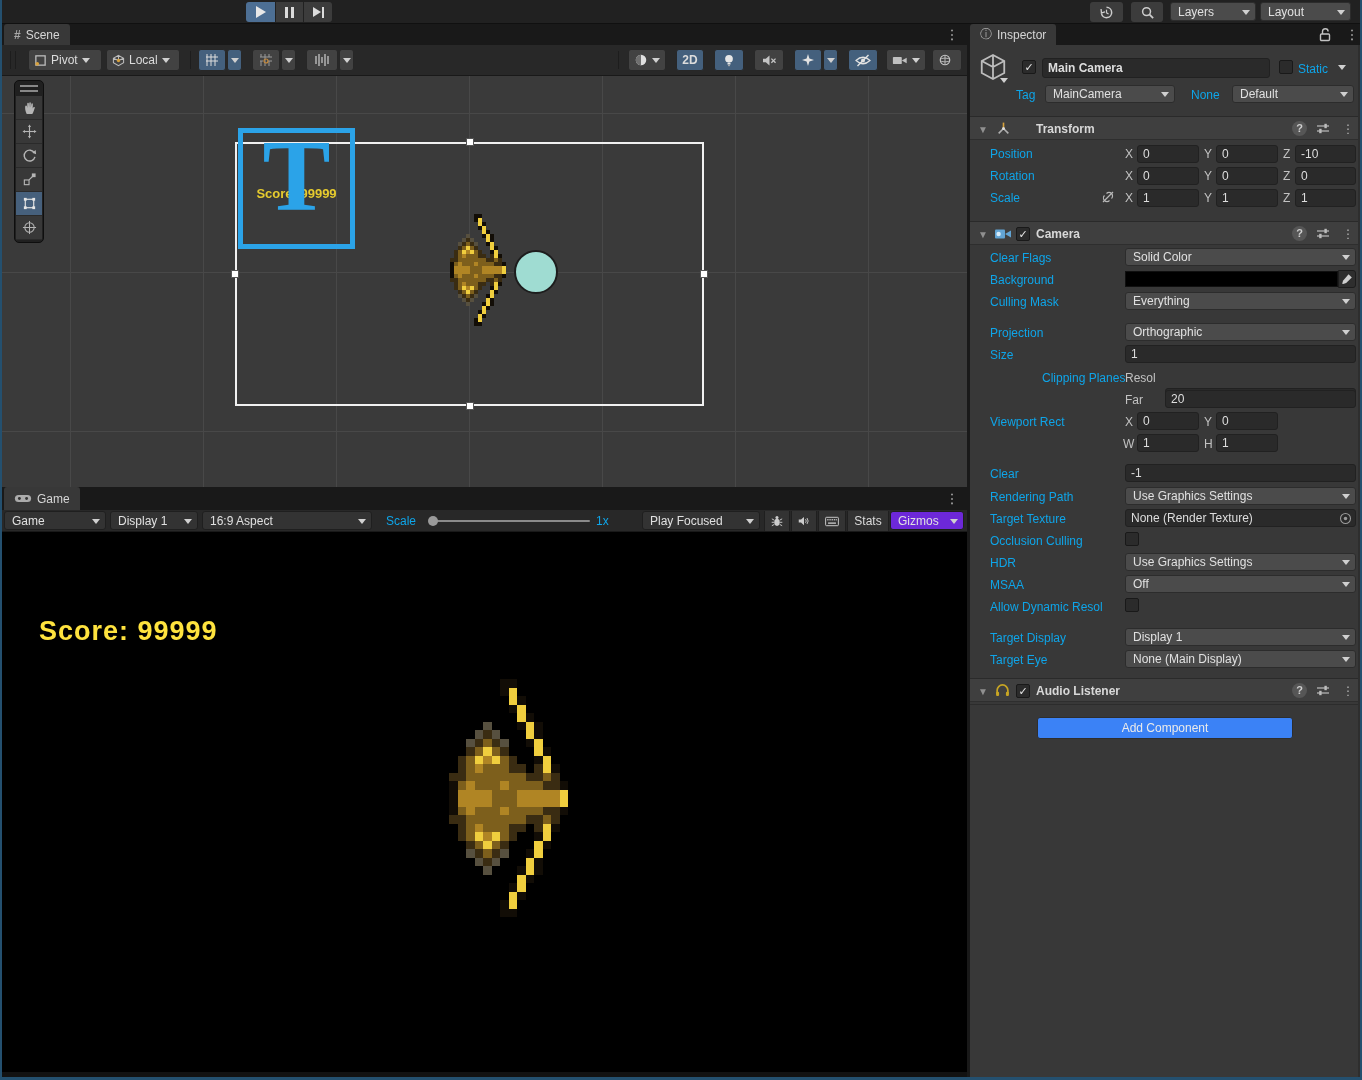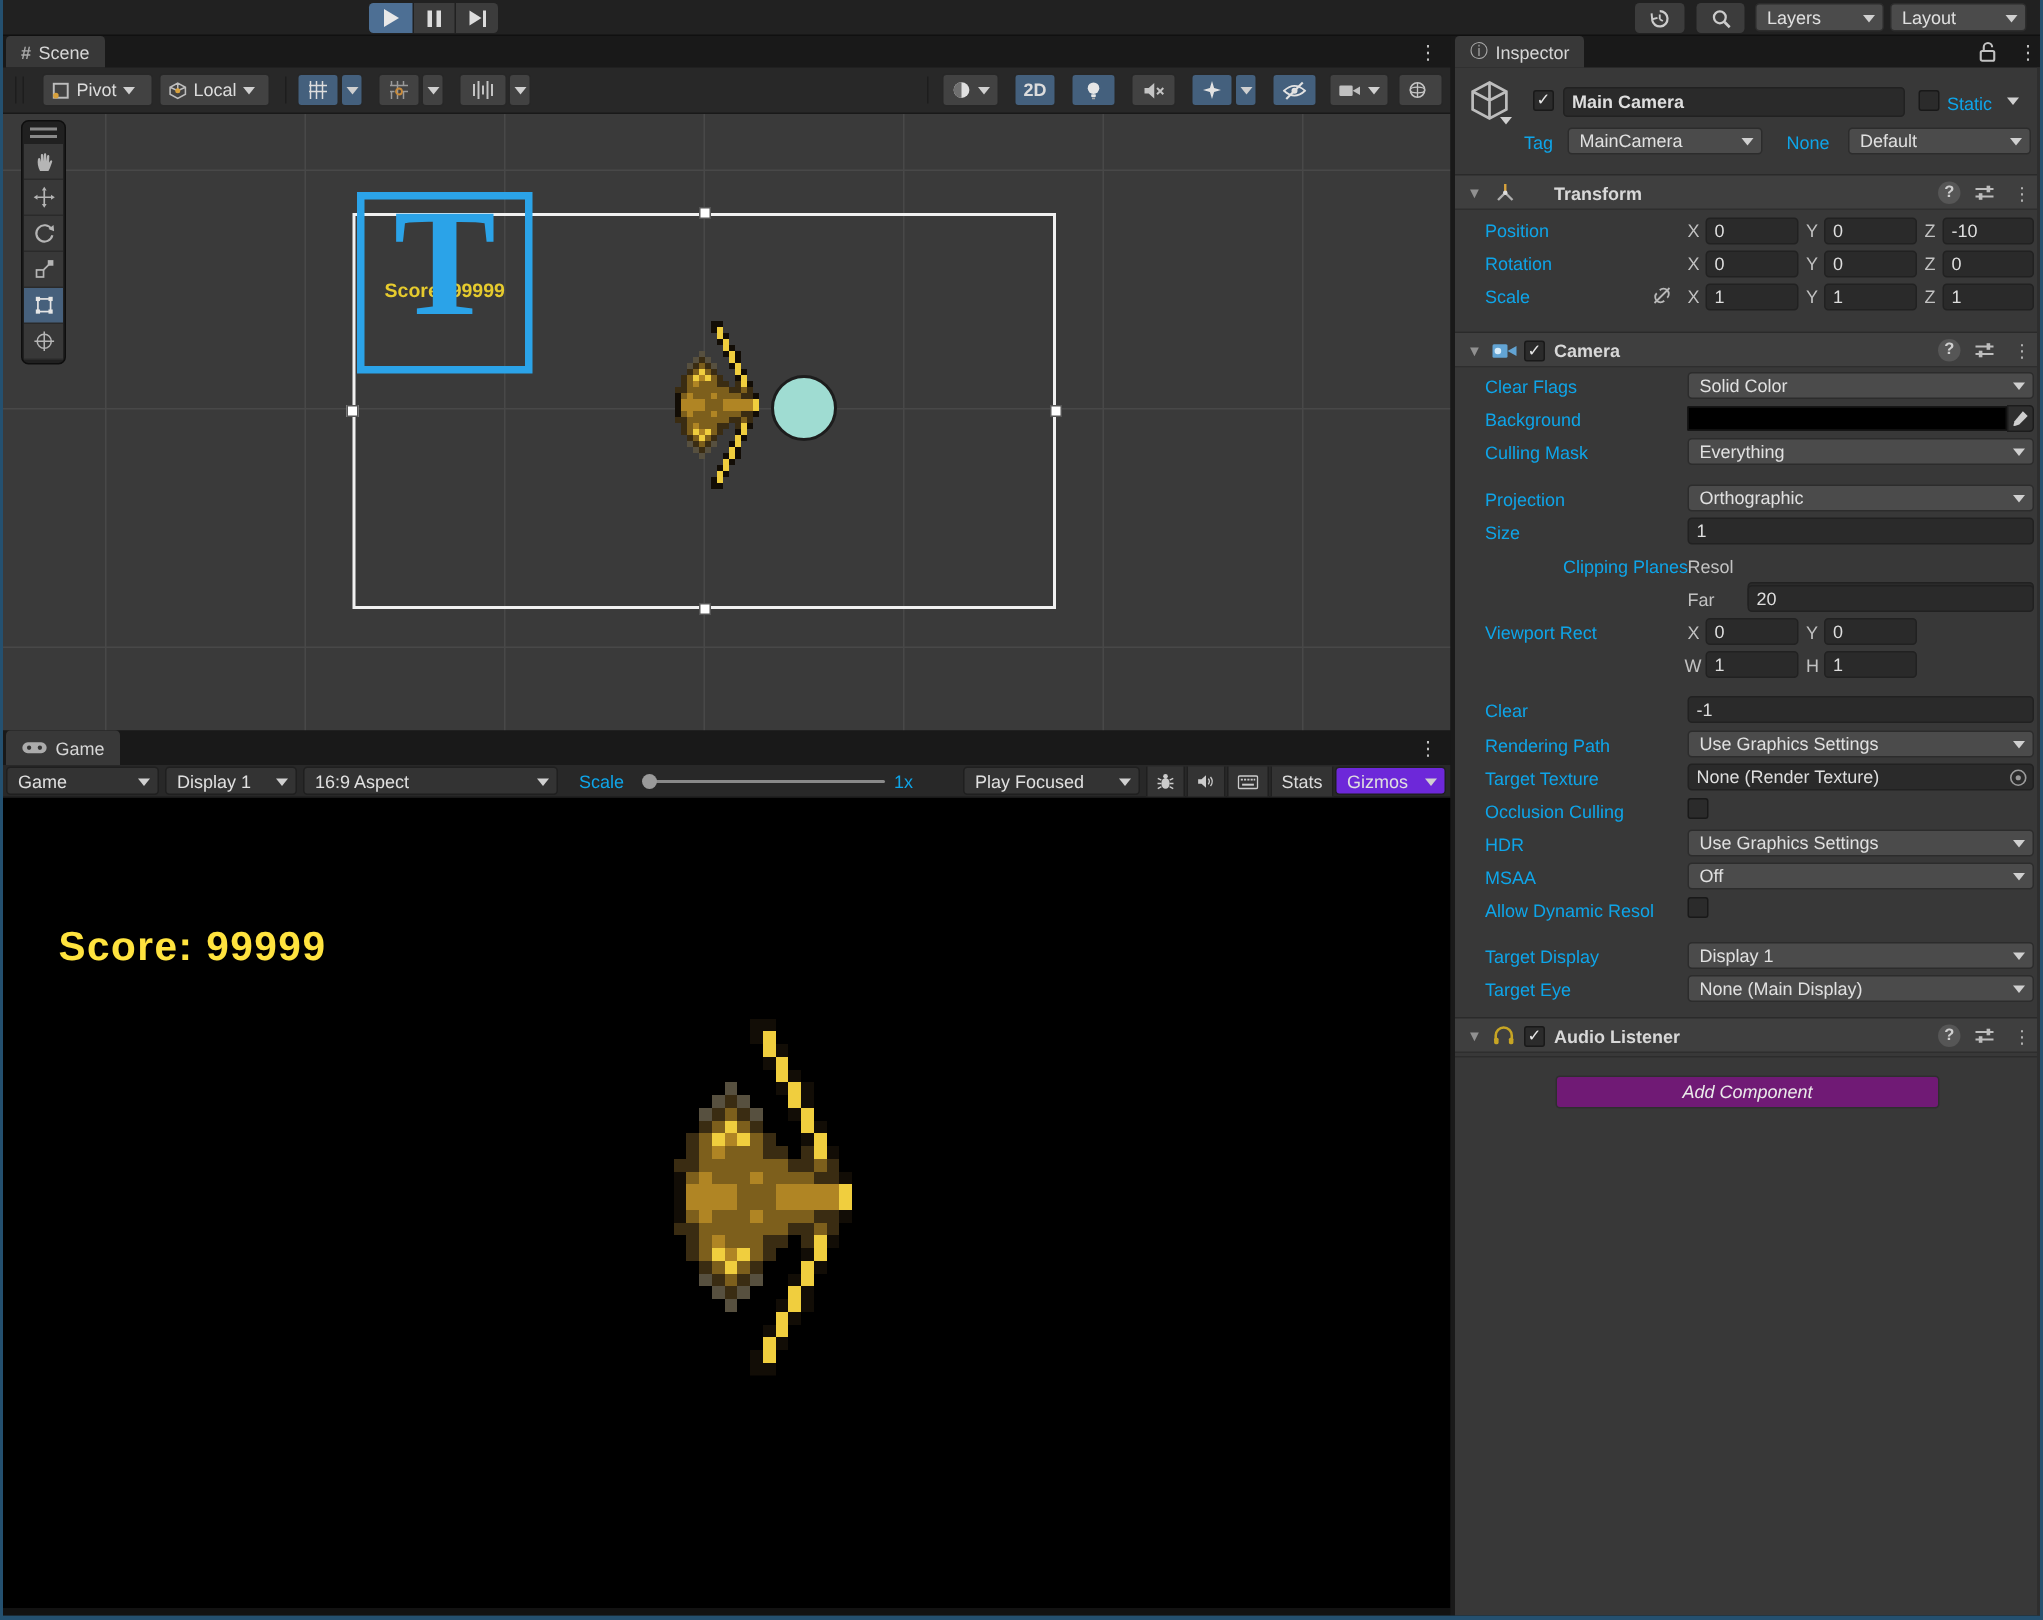--- a/index.html
+++ b/index.html
@@ -69,22 +69,22 @@
   .fold{position:absolute;color:#909090;font-size:10px;}
   .lbl{position:absolute;color:#0ea5e9;white-space:nowrap;}
   .val-lbl{position:absolute;color:#c2c2c2;}
   .nf{position:absolute;height:18px;background:#2a2a2a;border:1px solid #212121;border-radius:3px;
       color:#dedede;display:flex;align-items:center;padding:0 5px;white-space:nowrap;overflow:hidden;}
   .chk{position:absolute;width:14px;height:14px;background:#2b2b2b;border:1px solid #191919;border-radius:2px;
        color:#e8e8e8;font-size:11px;line-height:13px;text-align:center;}
   .hicon{position:absolute;width:16px;height:16px;color:#b8b8b8;text-align:center;line-height:16px;}
   .helpq{position:absolute;width:15px;height:15px;border-radius:50%;background:#565656;color:#cfcfcf;
          font-size:11px;font-weight:bold;text-align:center;line-height:15px;}
-  #add-comp{position:absolute;height:22px;background:#701a75;border:1px solid #2e2e2e;border-radius:3px;
-            color:#eaeaea;display:flex;align-items:center;justify-content:center;font-style:italic;}
+  #add-comp{position:absolute;height:22px;background:#3b82f6;border:1px solid #2e2e2e;border-radius:3px;
+            color:#eaeaea;display:flex;align-items:center;justify-content:center;}
   .swatch{position:absolute;background:#000;border:1px solid #101010;}
   .divline{position:absolute;left:0;right:0;height:1px;background:#2c2c2c;}
   svg{display:block;}
   .sprite{position:absolute;}
   #insp-scroll{position:absolute;right:0;top:21px;bottom:0;width:6px;background:#2e2e2e;}
 </style>
 </head>
 <body>
 
 <div id="root">

